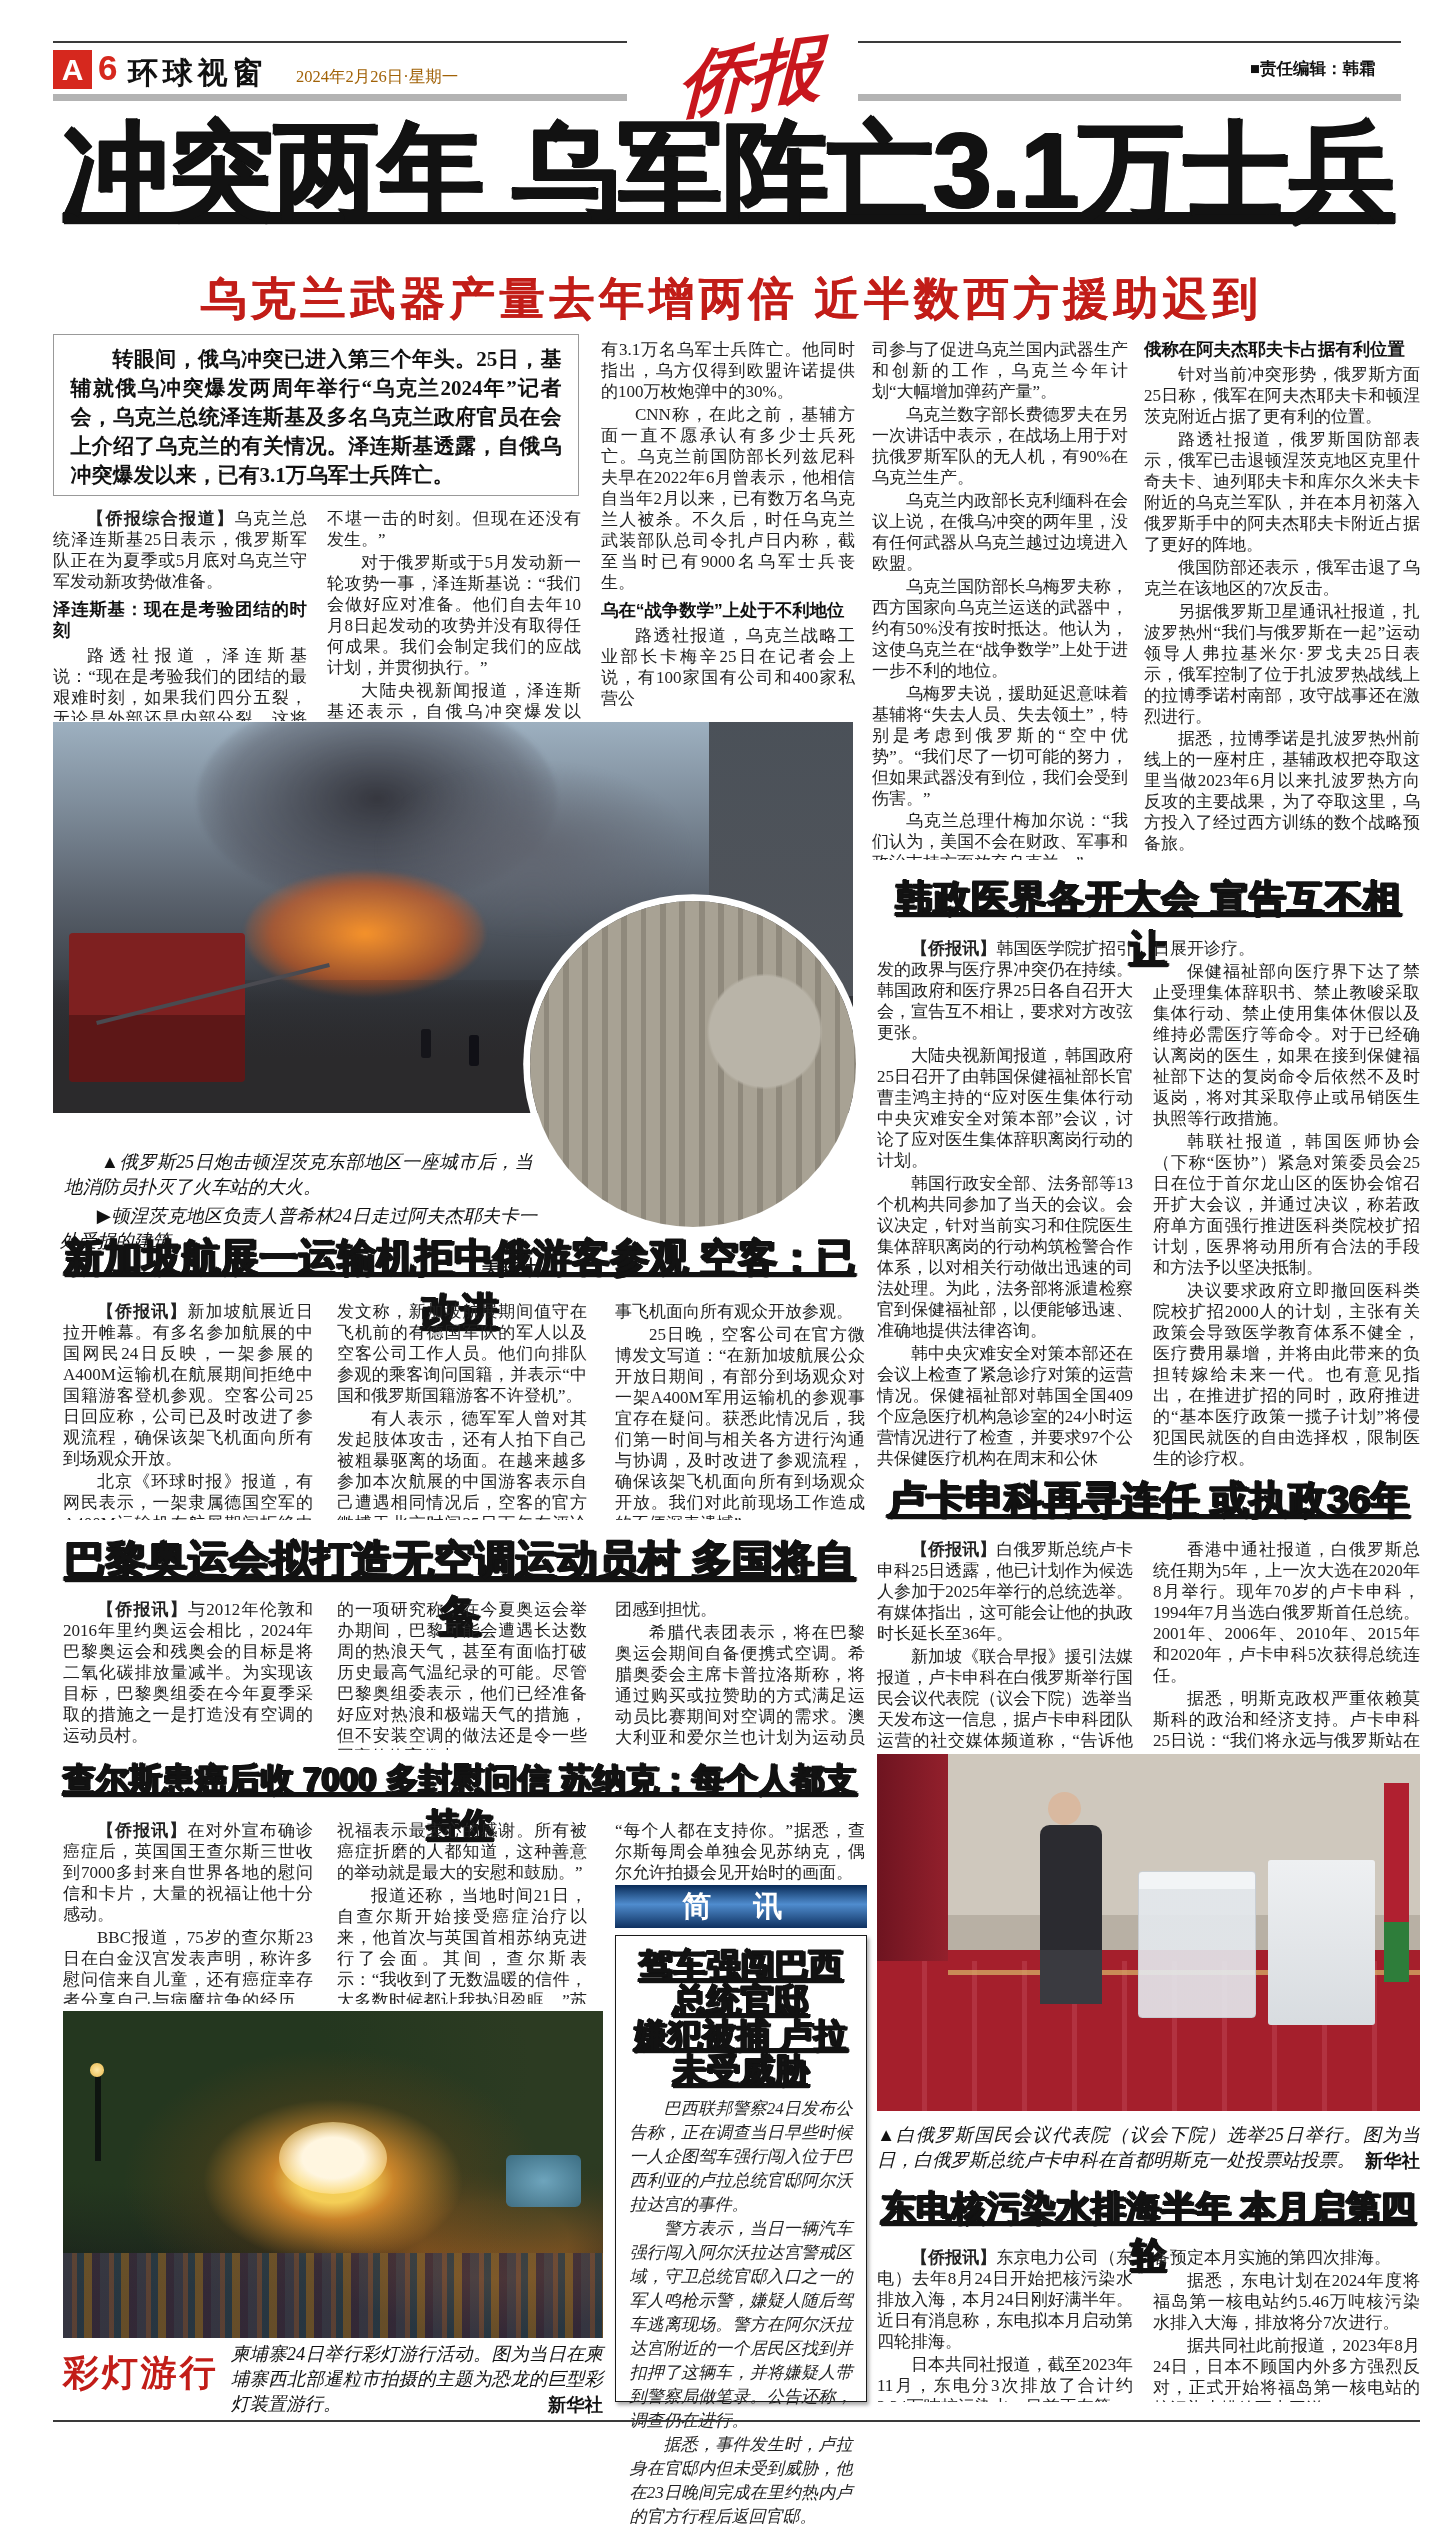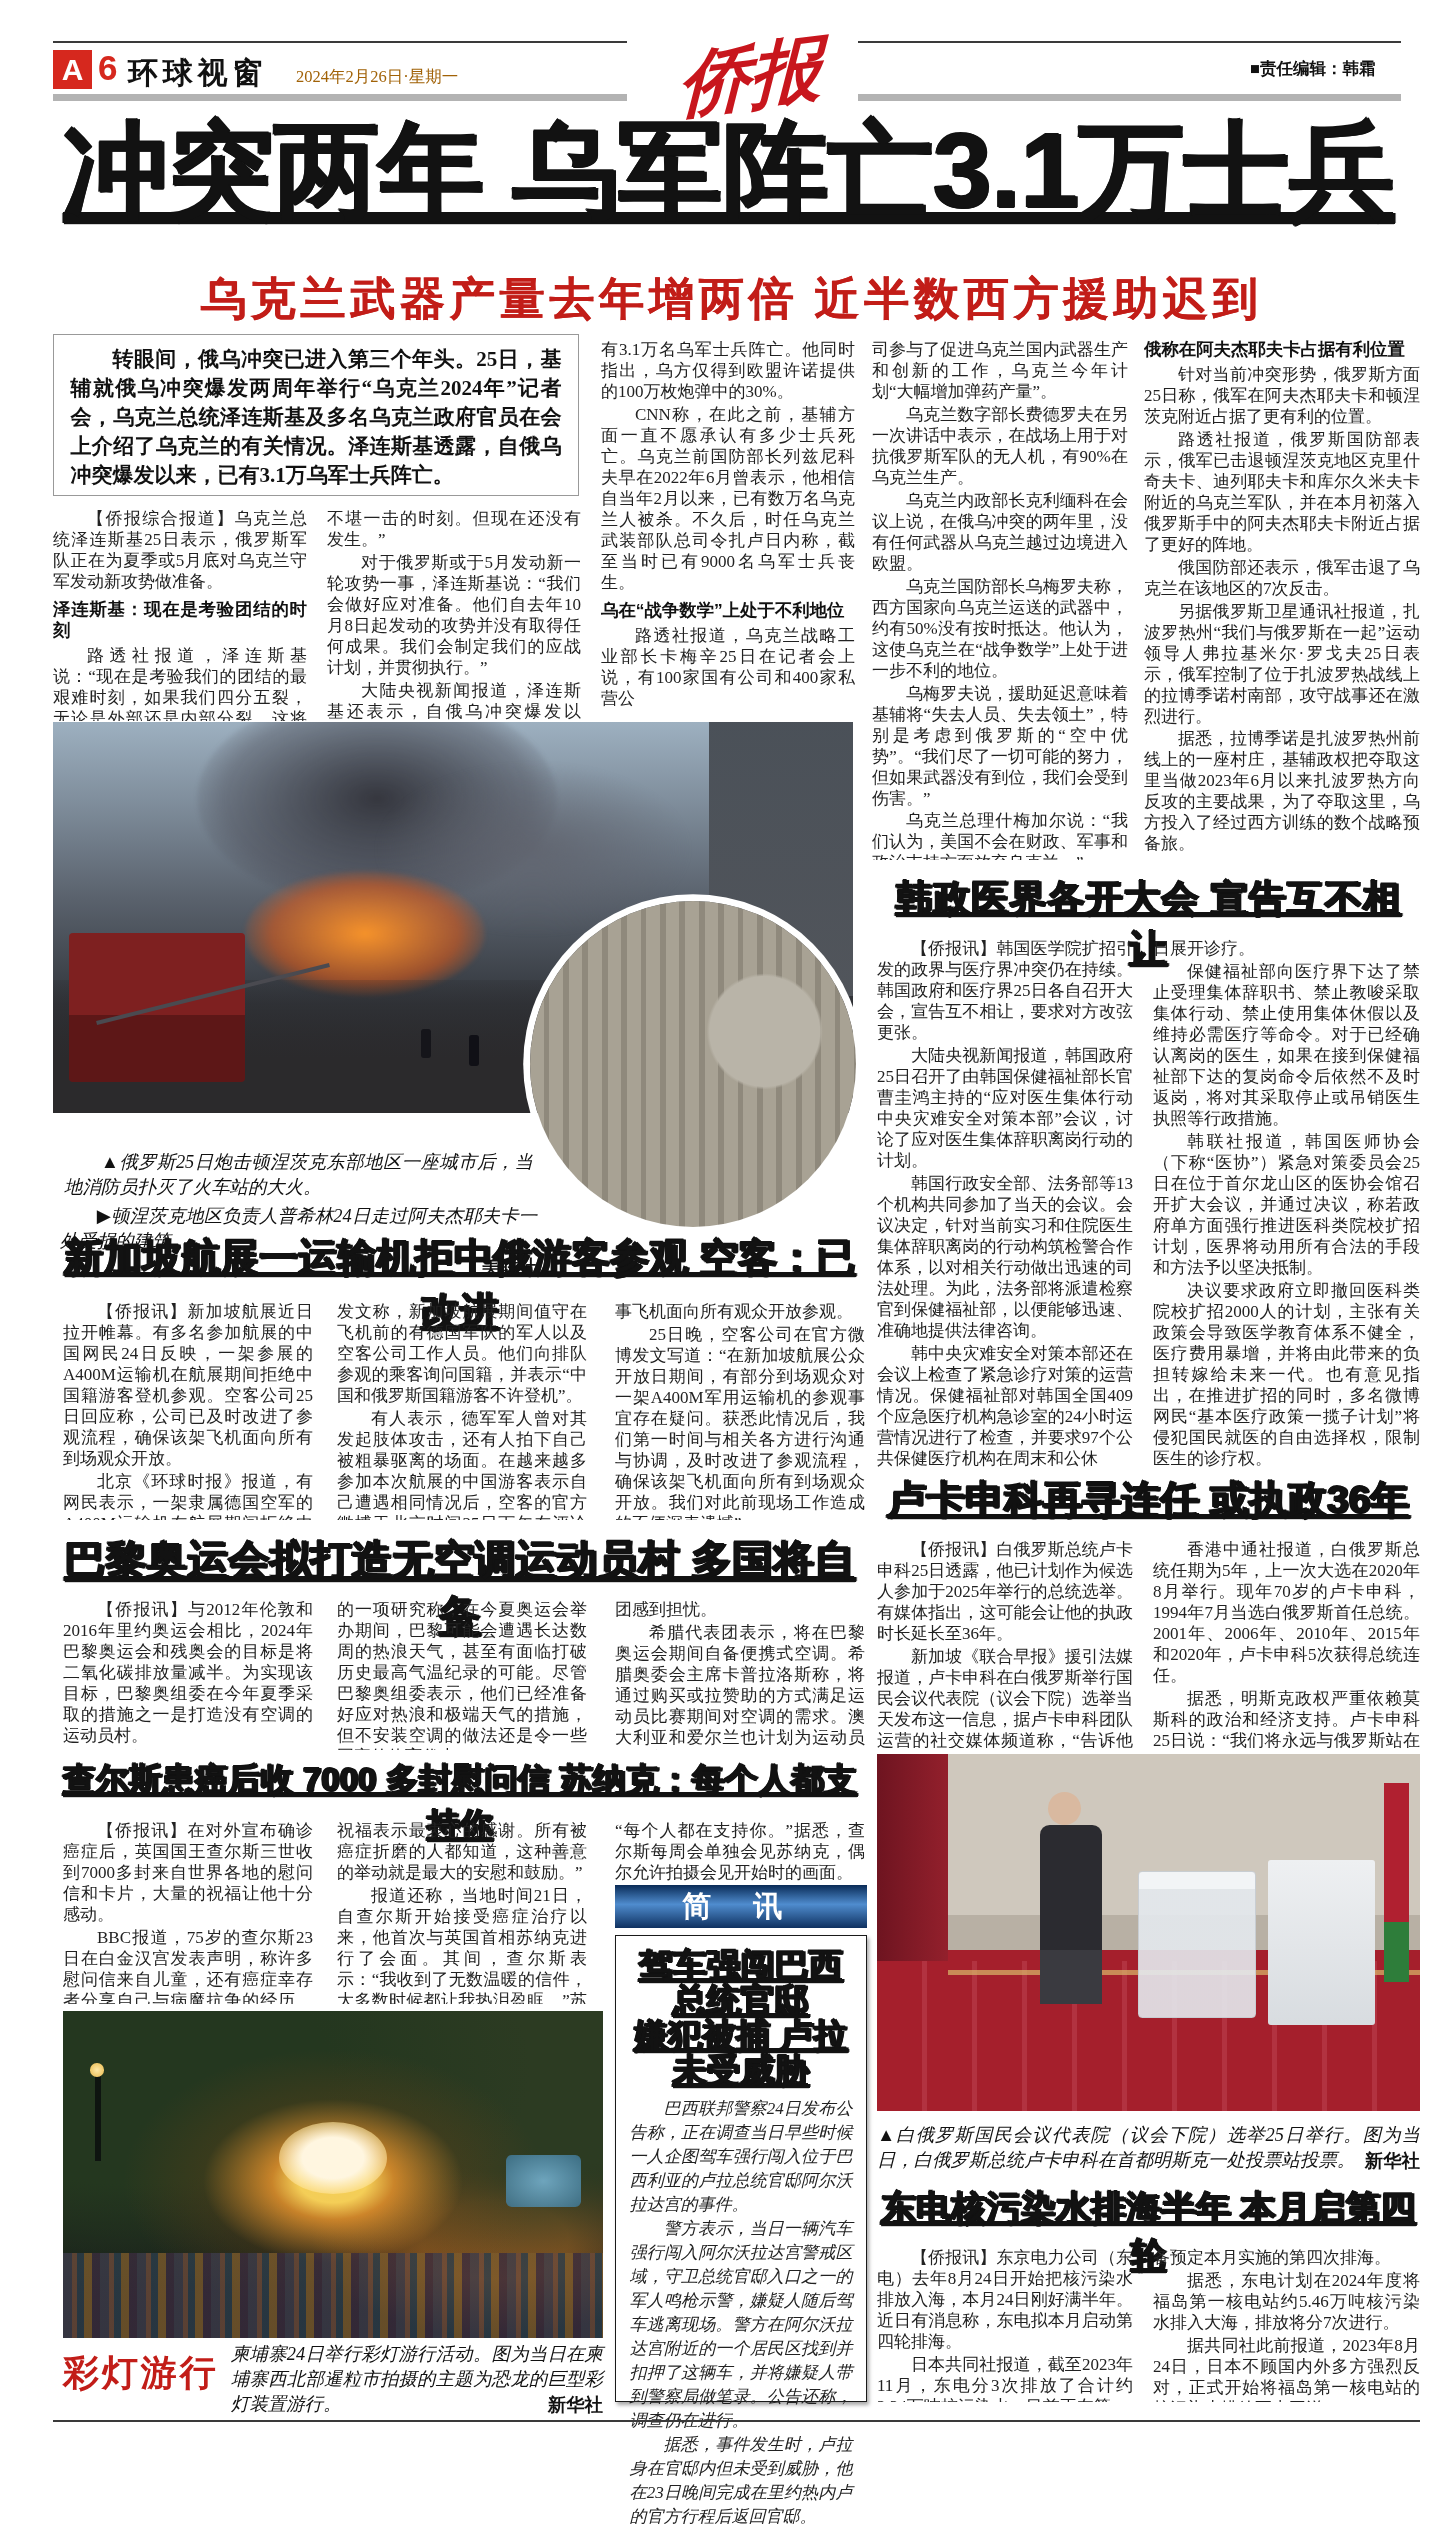--- a/index.html
+++ b/index.html
@@ -9,21 +9,21 @@
   .sans{font-family:"Liberation Sans","DejaVu Sans",sans-serif;}
   .fat{font-family:"Liberation Sans","DejaVu Sans",sans-serif;font-weight:900;color:#121212;
        text-shadow:1.5px 0 currentColor,-1.5px 0 currentColor,0 1.2px currentColor,1px 1px currentColor,-1px -1px currentColor;text-decoration:underline;}
   .rule{background:#3a3a3a;}
   .grayrule{background:#b3b3b3;}
   
   .bodytext p{margin:0 0 1.9px 0;text-indent:2em;text-align:justify;font-size:17px;line-height:21px;color:#222;}
   .bodytext{overflow:hidden;}
   .bodytext .subhed{font-family:"Liberation Sans","DejaVu Sans",sans-serif;font-weight:bold;font-size:17.4px;
        text-indent:0;margin:6.8px 0 3.9px 0;color:#111;}
-  .leadtag{font-family:"Liberation Sans","DejaVu Sans",sans-serif;font-weight:normal;}
+  .leadtag{font-family:"Liberation Sans","DejaVu Sans",sans-serif;font-weight:bold;}
   .kai{font-style:italic;font-size:18px;line-height:24px;text-align:justify;color:#222;}
   .kai p{margin:0;text-indent:2em;}
   .credit{font-family:"Liberation Sans","DejaVu Sans",sans-serif;font-weight:bold;font-style:normal;}
   .hl{letter-spacing:0;}
   
   .abox{width:39px;height:39px;background:#d6281e;color:#fff;font-weight:900;font-size:30px;
         display:flex;align-items:center;justify-content:center;}
   .brand{font-style:italic;font-weight:bold;color:#c8161d;transform:rotate(-7deg) skewX(-8deg);}
   
   .photo{overflow:hidden;}
@@ -132,21 +132,21 @@
   <div class="abs bodytext" style="left:877px;top:938px;width:256px;height:529px">
     <p><span class="leadtag">【侨报讯】</span><span>韩国医学院扩招引发的政界与医疗界冲突仍在持续。韩国政府和医疗界25日各自召开大会，宣告互不相让，要求对方改弦更张。</span></p>
     <p>大陆央视新闻报道，韩国政府25日召开了由韩国保健福祉部长官曹圭鸿主持的“应对医生集体行动中央灾难安全对策本部”会议，讨论了应对医生集体辞职离岗行动的计划。</p>
     <p>韩国行政安全部、法务部等13个机构共同参加了当天的会议。会议决定，针对当前实习和住院医生集体辞职离岗的行动构筑检警合作体系，以对相关行动做出迅速的司法处理。为此，法务部将派遣检察官到保健福祉部，以便能够迅速、准确地提供法律咨询。</p>
     <p>韩中央灾难安全对策本部还在会议上检查了紧急诊疗对策的运营情况。保健福祉部对韩国全国409个应急医疗机构急诊室的24小时运营情况进行了检查，并要求97个公共保健医疗机构在周末和公休</p>
   </div>
   <div class="abs bodytext" style="left:1153px;top:938px;width:267px;height:529px">
     <p style="text-indent:0">日展开诊疗。</p>
     <p>保健福祉部向医疗界下达了禁止受理集体辞职书、禁止教唆采取集体行动、禁止使用集体休假以及维持必需医疗等命令。对于已经确认离岗的医生，如果在接到保健福祉部下达的复岗命令后依然不及时返岗，将对其采取停止或吊销医生执照等行政措施。</p>
     <p>韩联社报道，韩国医师协会（下称“医协”）紧急对策委员会25日在位于首尔龙山区的医协会馆召开扩大会议，并通过决议，称若政府单方面强行推进医科类院校扩招计划，医界将动用所有合法的手段和方法予以坚决抵制。</p>
-    <p>决议要求政府立即撤回医科类院校扩招2000人的计划，主张有关政策会导致医学教育体系不健全，医疗费用暴增，并将由此带来的负担转嫁给未来一代。也有意见指出，在推进扩招的同时，多名微博网民“基本医疗政策一揽子计划”将侵犯国民就医的自由选择权，限制医生的诊疗权。</p>
+    <p>决议要求政府立即撤回医科类院校扩招2000人的计划，主张有关政策会导致医学教育体系不健全，医疗费用暴增，并将由此带来的负担转嫁给未来一代。也有意见指出，在推进扩招的同时，政府推进的“基本医疗政策一揽子计划”将侵犯国民就医的自由选择权，限制医生的诊疗权。</p>
   </div>
 
   <div class="abs fat" style="left:53px;top:1231px;width:814px;font-size:39px;text-align:center">新加坡航展一运输机拒中俄游客参观 空客：已改进</div>
   <div class="abs bodytext" style="left:63px;top:1301px;width:250px;height:219px">
     <p><span class="leadtag">【侨报讯】</span><span>新加坡航展近日拉开帷幕。有多名参加航展的中国网民24日反映，一架参展的A400M运输机在航展期间拒绝中国籍游客登机参观。空客公司25日回应称，公司已及时改进了参观流程，确保该架飞机面向所有到场观众开放。</span></p>
     <p>北京《环球时报》报道，有网民表示，一架隶属德国空军的A400M运输机在航展期间拒绝中国籍游客登机参观。多名微博网民</p>
   </div>
   <div class="abs bodytext" style="left:337px;top:1301px;width:250px;height:219px">
     <p style="text-indent:0">发文称，新加坡航展期间值守在飞机前的有德国军队的军人以及空客公司工作人员。他们向排队参观的乘客询问国籍，并表示“中国和俄罗斯国籍游客不许登机”。</p>
     <p>有人表示，德军军人曾对其发起肢体攻击，还有人拍下自己被粗暴驱离的场面。在越来越多参加本次航展的中国游客表示自己遭遇相同情况后，空客的官方微博于北京时间25日下午在评论区表示，涉</p>

